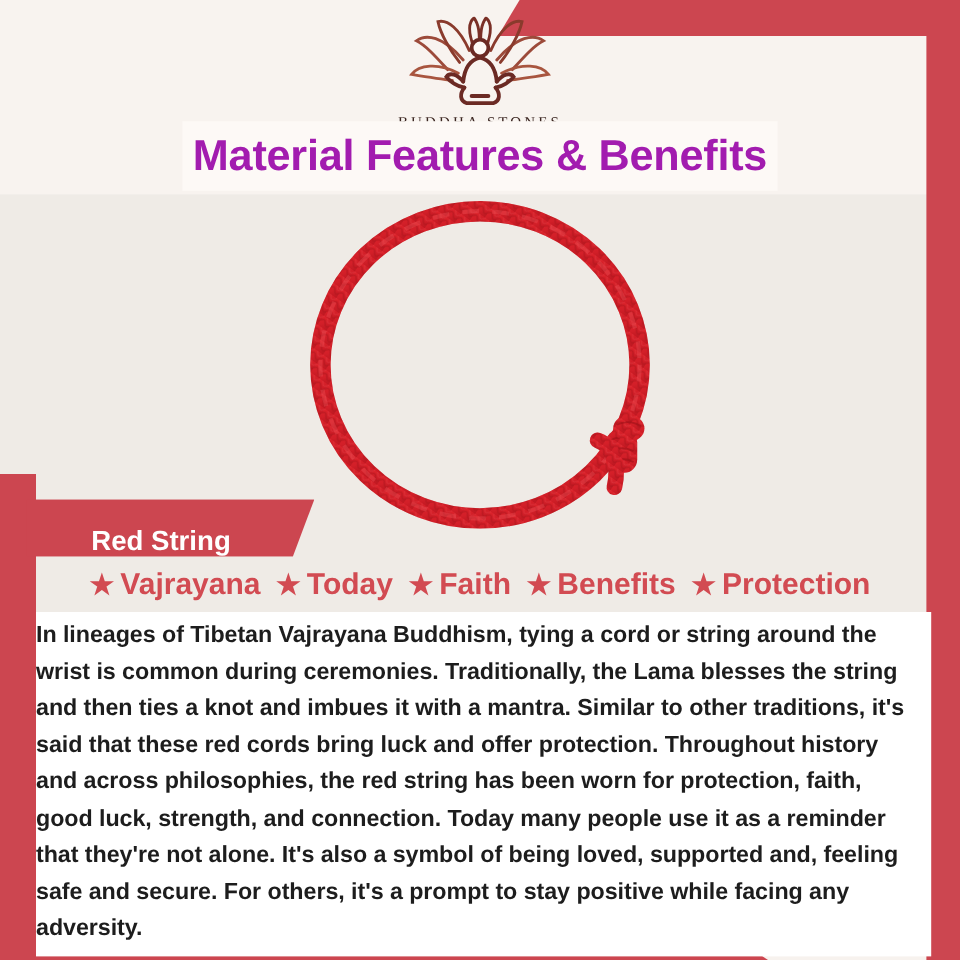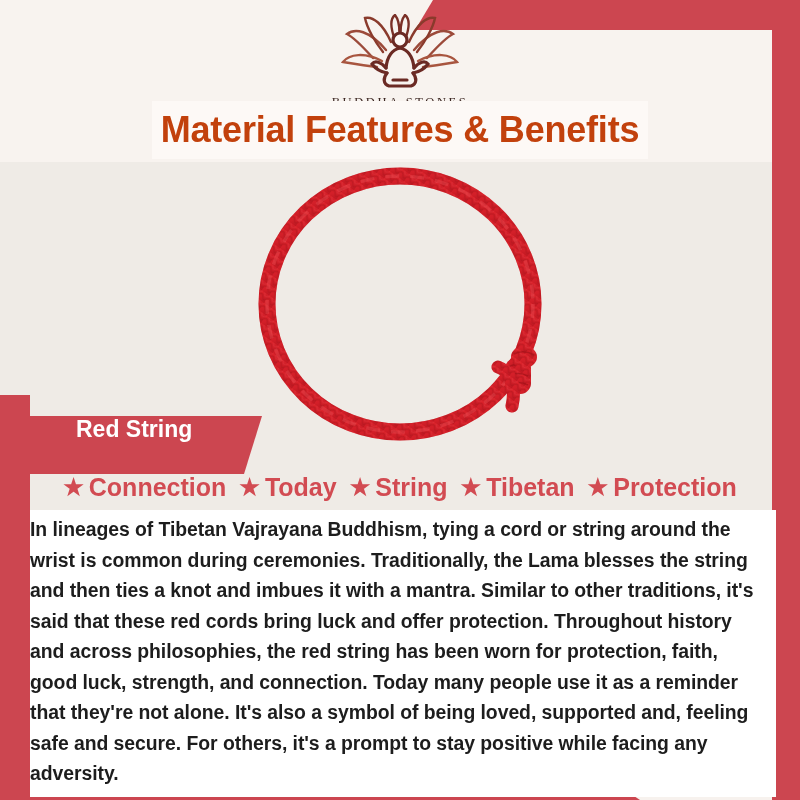--- a/index.html
+++ b/index.html
@@ -106,45 +106,45 @@
     width: 496px; height: 58px;
     background: #fdf9f6;
     z-index: 6;
     display: flex;
     align-items: center;
     justify-content: center;
   }
   .title-text {
     font-size: 36px;
     font-weight: 700;
-    color: #c2410c;
+    color: #a21caf;
     letter-spacing: -0.2px;
     white-space: nowrap;
     font-family: "Liberation Sans", sans-serif;
   }
 
   
   .photo {
     position: absolute;
     left: 0; top: 162px;
     width: 800px; height: 300px;
     z-index: 2;
   }
 
   
   .flag {
     position: absolute;
     left: 22px; top: 416px;
-    height: 58px;
+    height: 48px;
     min-width: 240px;
     background: #cc4650;
     z-index: 7;
     clip-path: polygon(0 0, 100% 0, calc(100% - 18px) 100%, 0 100%);
     display: flex;
-    align-items: flex-start;
+    align-items: flex-end;
   }
   .flag-label {
     padding-left: 54px;
     padding-right: 44px;
     color: #ffffff;
     font-size: 23px;
     font-weight: 700;
     white-space: nowrap;
   }
 
@@ -279,33 +279,33 @@
     </svg>
   </div>
 
   <div class="flag">
     <span class="flag-label">Red String</span>
   </div>
 
   <div class="benefits">
     <span class="benefit">
       <span class="star">★</span>
-      <span>Connection</span>
+      <span>Vajrayana</span>
     </span>
     <span class="benefit">
       <span class="star">★</span>
       <span>Today</span>
     </span>
     <span class="benefit">
       <span class="star">★</span>
-      <span>String</span>
-    </span>
-    <span class="benefit">
-      <span class="star">★</span>
-      <span>Tibetan</span>
+      <span>Faith</span>
+    </span>
+    <span class="benefit">
+      <span class="star">★</span>
+      <span>Benefits</span>
     </span>
     <span class="benefit">
       <span class="star">★</span>
       <span>Protection</span>
     </span>
   </div>
 
   <div class="body-panel">
     <p class="body-text">In lineages of Tibetan Vajrayana Buddhism, tying a cord or string around the wrist is common during ceremonies. Traditionally, the Lama blesses the string and then ties a knot and imbues it with a mantra. Similar to other traditions, it's said that these red cords bring luck and offer protection. Throughout history and across philosophies, the red string has been worn for protection, faith, good luck, strength, and connection. Today many people use it as a reminder that they're not alone. It's also a symbol of being loved, supported and, feeling safe and secure. For others, it's a prompt to stay positive while facing any adversity.</p>
   </div>

